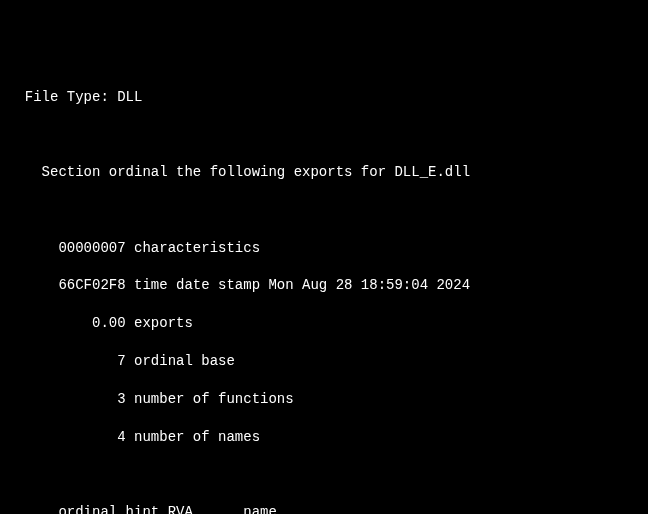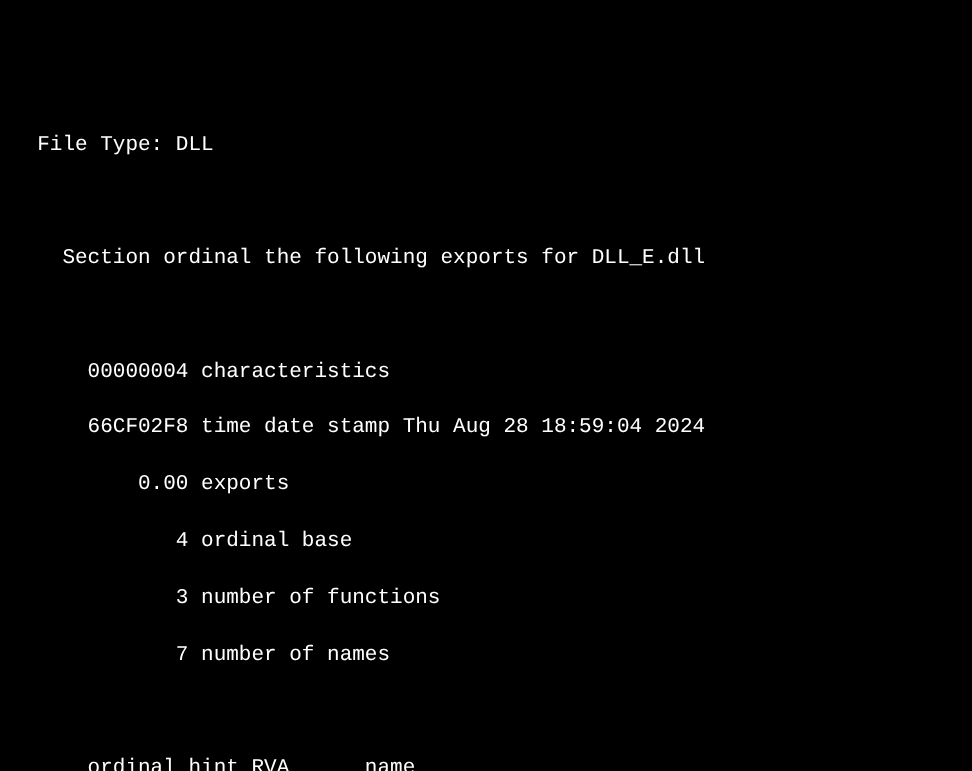--- a/index.html
+++ b/index.html
@@ -25,26 +25,26 @@
   </style>
 </head>
 <body>
 
 
 
 <span class="line">  File Type: DLL</span>
 <span class="line"> </span>
 <span class="line">    Section ordinal the following exports for DLL_E.dll</span>
 <span class="line"> </span>
-<span class="line">      00000004 characteristics</span>
-<span class="line">      66CF02F8 time date stamp Thu Aug 28 18:59:04 2024</span>
+<span class="line">      00000007 characteristics</span>
+<span class="line">      66CF02F8 time date stamp Mon Aug 28 18:59:04 2024</span>
 <span class="line">          0.00 exports</span>
-<span class="line">             4 ordinal base</span>
+<span class="line">             7 ordinal base</span>
 <span class="line">             3 number of functions</span>
-<span class="line">             7 number of names</span>
+<span class="line">             4 number of names</span>
 <span class="line"> </span>
 <span class="line">      ordinal hint RVA      name</span>
 
 
 
 
 
 
 
 

